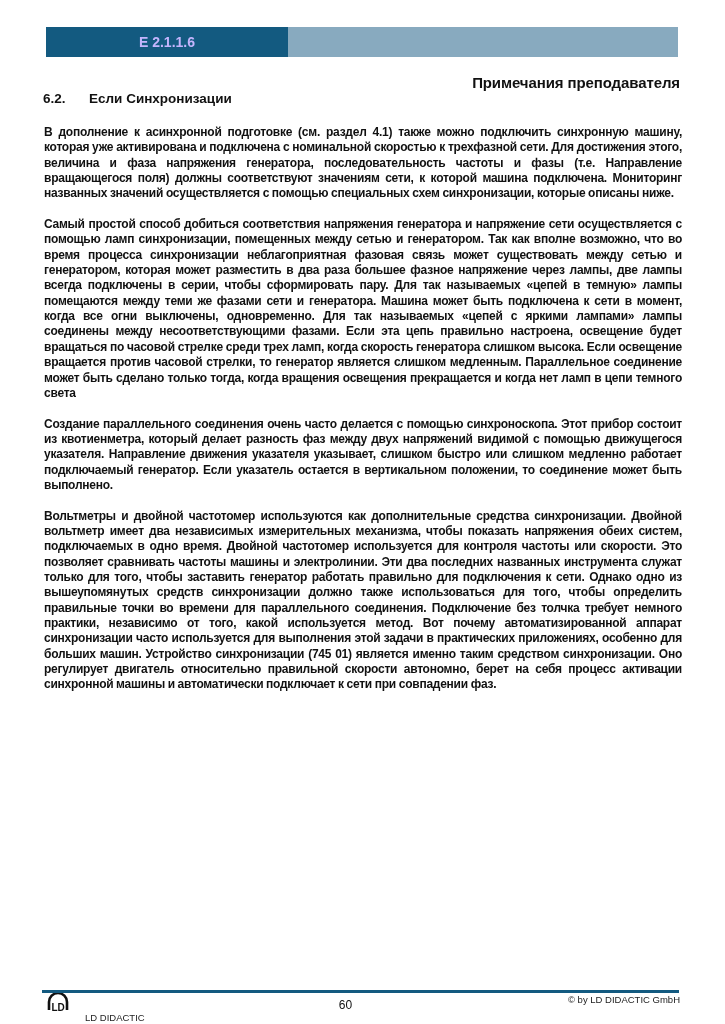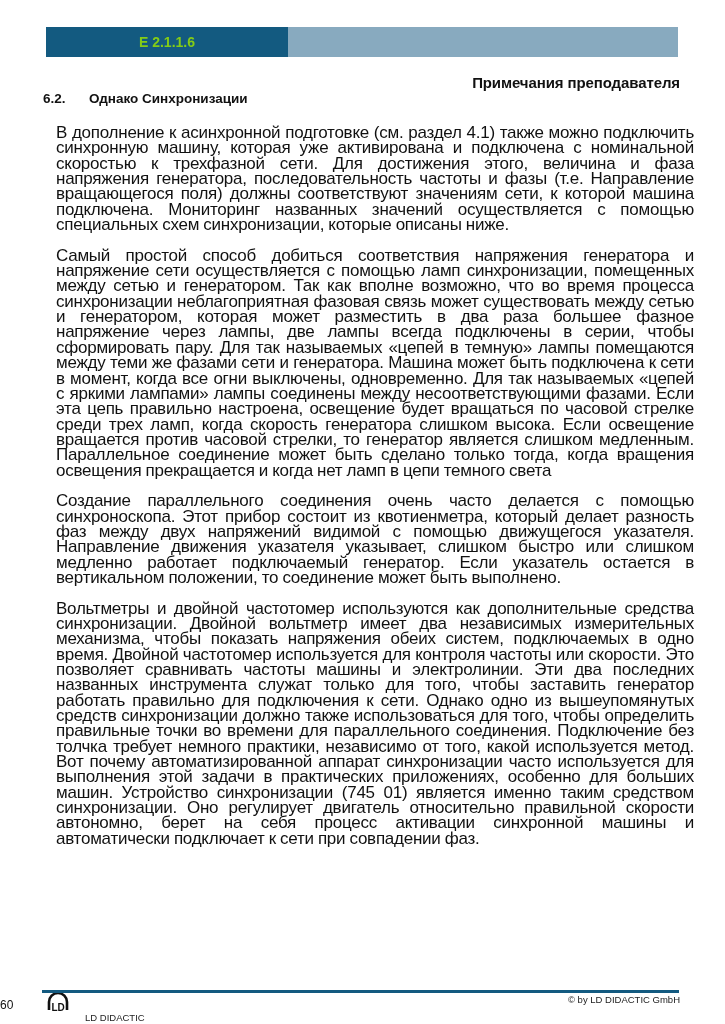--- a/index.html
+++ b/index.html
@@ -1,43 +1,43 @@
 <!DOCTYPE html>
 <html><head>
   <meta charset="utf-8">
   <style>
     html, body { margin: 0; padding: 0; background: #ffffff; }
     body { width: 725px; height: 1024px; position: relative; overflow: hidden; font-family: "Liberation Sans", sans-serif; color: #111; }
     .hdr-dark { position: absolute; left: 46px; top: 27px; width: 242px; height: 30px; background: #135a80; display: flex; align-items: center; justify-content: center; }
-    .hdr-dark span { color: #84cc16; font-weight: bold; font-size: 14px; font-family: "Liberation Sans", sans-serif; }
+    .hdr-dark span { color: #c4b5fd; font-weight: bold; font-size: 14px; font-family: "Liberation Sans", sans-serif; }
     .hdr-light { position: absolute; left: 288px; top: 27px; width: 390px; height: 30px; background: #88aabf; }
     .notes { position: absolute; right: 45px; top: 74px; font-weight: bold; font-size: 15px; letter-spacing: -0.1px; }
     .heading { position: absolute; left: 43px; top: 91px; font-weight: bold; font-size: 13.5px; }
     .heading .num { display: inline-block; width: 46px; }
-    .body { position: absolute; left: 56px; top: 125px; width: 638px; font-size: 17px; line-height: 15.35px; text-align: justify; letter-spacing: -0.25px; word-spacing: -0.3px; }
+    .body { position: absolute; left: 44px; top: 125px; width: 638px; font-size: 12px; line-height: 15.35px; text-align: justify; letter-spacing: -0.25px; word-spacing: -0.3px; font-weight: bold; }
     .body p { margin: 0 0 15.35px 0; text-align-last: left; }
     .logo { position: absolute; left: 46px; top: 980px; display: flex; align-items: center; gap: 14px; }
     .logo svg { display: block; }
     .logo .txt { font-size: 9.5px; color: #222; margin-left: 1px; margin-bottom: 1px; margin-top: 32px; }
     .copyright { position: absolute; right: 45px; top: 964px; font-size: 9.5px; color: #222; margin-top: 30px; }
     .footer-line { position: absolute; left: 42px; top: 990px; width: 637px; height: 3px; background: #135a80; }
-    .pagenum { position: absolute; left: 0; width: 691px; top: 998px; font-size: 12px; }
+    .pagenum { position: absolute; left: 0; width: 691px; top: 998px; text-align: center; font-size: 12px; }
   </style>
 </head>
 <body>
 
 <div class="hdr-dark">
   <span>E 2.1.1.6</span>
 </div>
 <div class="hdr-light"></div>
 
 <div class="notes">Примечания преподавателя</div>
 
 <div class="heading">
-  <span class="num">6.2.</span><span>Однако Синхронизации</span>
+  <span class="num">6.2.</span><span>Если Синхронизации</span>
 </div>
 
 <div class="body">
   <p>В дополнение к асинхронной подготовке (см. раздел 4.1) также можно подключить синхронную машину, которая уже активирована и подключена с номинальной скоростью к трехфазной сети. Для достижения этого, величина и фаза напряжения генератора, последовательность частоты и фазы (т.е. Направление вращающегося поля) должны соответствуют значениям сети, к которой машина подключена. Мониторинг названных значений осуществляется с помощью специальных схем синхронизации, которые описаны ниже.</p>
   <p>Самый простой способ добиться соответствия напряжения генератора и напряжение сети осуществляется с помощью ламп синхронизации, помещенных между сетью и генератором. Так как вполне возможно, что во время процесса синхронизации неблагоприятная фазовая связь может существовать между сетью и генератором, которая может разместить в два раза большее фазное напряжение через лампы, две лампы всегда подключены в серии, чтобы сформировать пару. Для так называемых «цепей в темную» лампы помещаются между теми же фазами сети и генератора. Машина может быть подключена к сети в момент, когда все огни выключены, одновременно. Для так называемых «цепей с яркими лампами» лампы соединены между несоответствующими фазами. Если эта цепь правильно настроена, освещение будет вращаться по часовой стрелке среди трех ламп, когда скорость генератора слишком высока. Если освещение вращается против часовой стрелки, то генератор является слишком медленным. Параллельное соединение может быть сделано только тогда, когда вращения освещения прекращается и когда нет ламп в цепи темного света</p>
   <p>Создание параллельного соединения очень часто делается с помощью синхроноскопа. Этот прибор состоит из квотиенметра, который делает разность фаз между двух напряжений видимой с помощью движущегося указателя. Направление движения указателя указывает, слишком быстро или слишком медленно работает подключаемый генератор. Если указатель остается в вертикальном положении, то соединение может быть выполнено.</p>
   <p>Вольтметры и двойной частотомер используются как дополнительные средства синхронизации. Двойной вольтметр имеет два независимых измерительных механизма, чтобы показать напряжения обеих систем, подключаемых в одно время. Двойной частотомер используется для контроля частоты или скорости. Это позволяет сравнивать частоты машины и электролинии. Эти два последних названных инструмента служат только для того, чтобы заставить генератор работать правильно для подключения к сети. Однако одно из вышеупомянутых средств синхронизации должно также использоваться для того, чтобы определить правильные точки во времени для параллельного соединения. Подключение без толчка требует немного практики, независимо от того, какой используется метод. Вот почему автоматизированной аппарат синхронизации часто используется для выполнения этой задачи в практических приложениях, особенно для больших машин. Устройство синхронизации (745 01) является именно таким средством синхронизации. Оно регулирует двигатель относительно правильной скорости автономно, берет на себя процесс активации синхронной машины и автоматически подключает к сети при совпадении фаз.</p>
 </div>
 
 <div class="logo">

